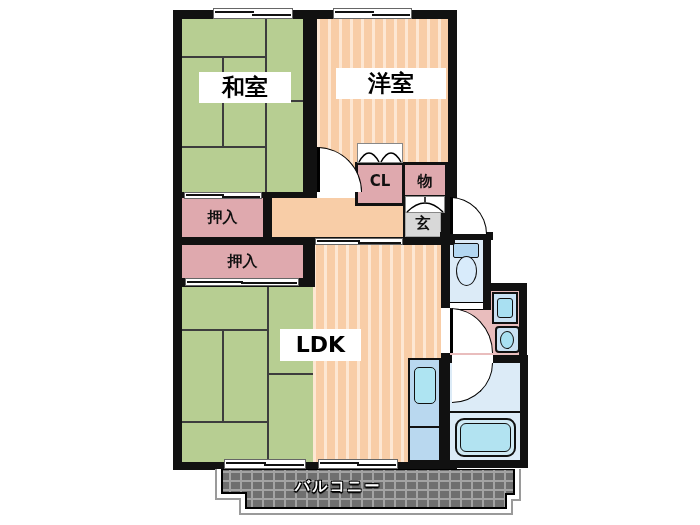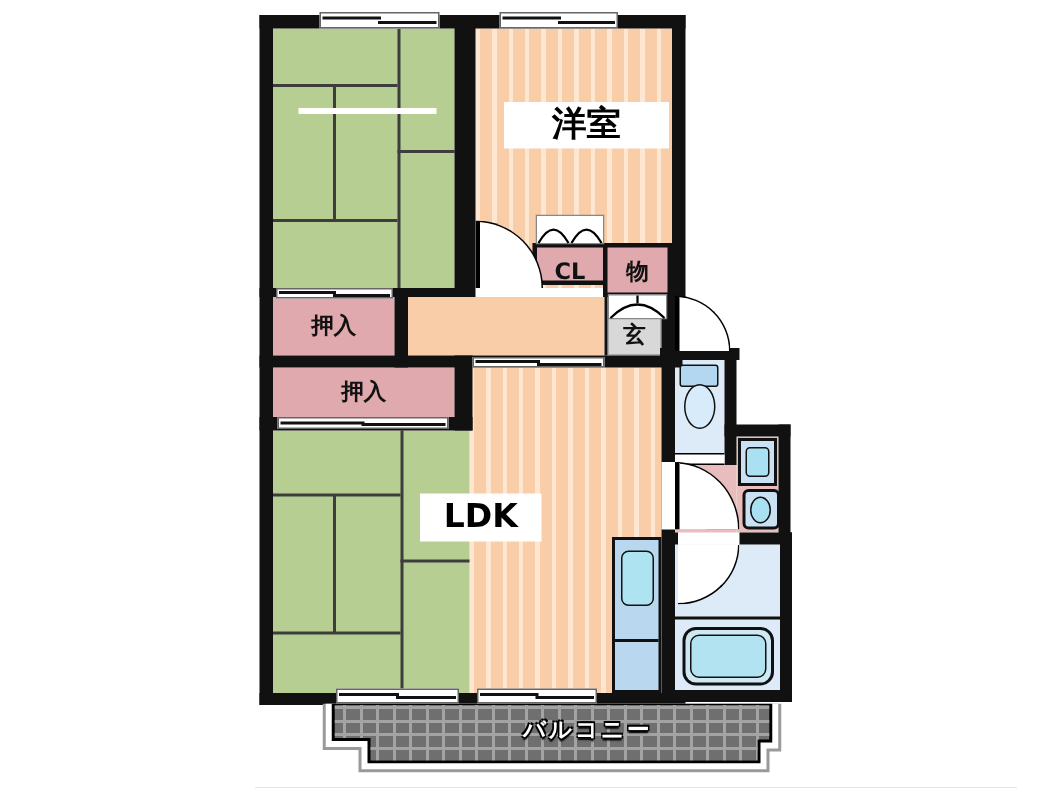--- a/index.html
+++ b/index.html
@@ -88,21 +88,21 @@
   <div class="a wall" style="left:483px;top:232px;width:8px;height:78px"></div>
   <div class="a wall" style="left:483px;top:283px;width:44px;height:8px"></div>
   <div class="a wall" style="left:519px;top:283px;width:8px;height:79px"></div>
   <div class="a wall" style="left:442px;top:355px;width:10px;height:8px"></div>
   <div class="a wall" style="left:493px;top:355px;width:35px;height:8px"></div>
   <div class="a wall" style="left:520px;top:355px;width:8px;height:113px"></div>
   <div class="a wall" style="left:442px;top:460px;width:86px;height:8px"></div>
 
   <div class="a" style="left:441px;top:308px;width:9px;height:45px;background:#fff"></div>
 
-  <div class="a clbox" style="left:355px;top:162px;width:50px;height:28px">
+  <div class="a clbox" style="left:355px;top:162px;width:50px;height:44px">
     <div class="sm a" style="left:0;top:7px;width:100%;font-size:15px">CL</div>
   </div>
   <div class="a clbox" style="left:402px;top:162px;width:46px;height:36px">
     <div class="sm a" style="left:0;top:7px;width:100%;font-size:15px">物</div>
   </div>
 
   <svg class="a" style="left:357px;top:143px" width="46" height="20" viewBox="0 0 46 20">
     <rect x="0.5" y="0.5" width="45" height="19" fill="#fff" stroke="#888" stroke-width="1"></rect>
     <path d="M2,19 Q12,1 22,19" fill="#fff" stroke="#000" stroke-width="1.5"></path>
     <path d="M24,19 Q34,1 44,19" fill="#fff" stroke="#000" stroke-width="1.5"></path>
@@ -166,23 +166,24 @@
 
   <div class="a" style="left:408px;top:358px;width:33px;height:104px;background:#b9d8ef;border:2px solid #111">
     <div class="a" style="left:4px;top:7px;width:22px;height:37px;background:#aee4f2;border:1.5px solid #111;border-radius:5px"></div>
     <div class="a" style="left:0;top:66px;width:29px;height:2px;background:#111"></div>
   </div>
 
   <div class="a bal-rail"></div>
   <div class="a bal-white"></div>
   <div class="a bal-black"></div>
   <div class="a bal-tiles tiles"></div>
-  <div class="a balcony-label" style="left:295px;top:477px;width:140px;text-align:right;font-size:15px">バルコニー</div>
+  <div class="a balcony-label" style="left:295px;top:477px;width:140px;text-align:left;font-size:15px">バルコニー</div>
 
   <div class="a lbl" style="left:199px;top:72px;width:92px;padding:2px 0;font-size:23px">
+    <span>和室</span>
   </div>
   <div class="a lbl" style="left:336px;top:68px;width:110px;padding:2px 0;font-size:23px">
     <span>洋室</span>
   </div>
   <div class="a lbl" style="left:280px;top:329px;width:81px;padding:3px 0;font-size:22px">
     <span>LDK</span>
   </div>
   <div class="sm a" style="left:182px;top:208px;width:81px;font-size:15px">押入</div>
   <div class="sm a" style="left:182px;top:252px;width:121px;font-size:15px">押入</div>
   <div class="sm a" style="left:405px;top:214px;width:36px;font-size:15px">玄</div>

